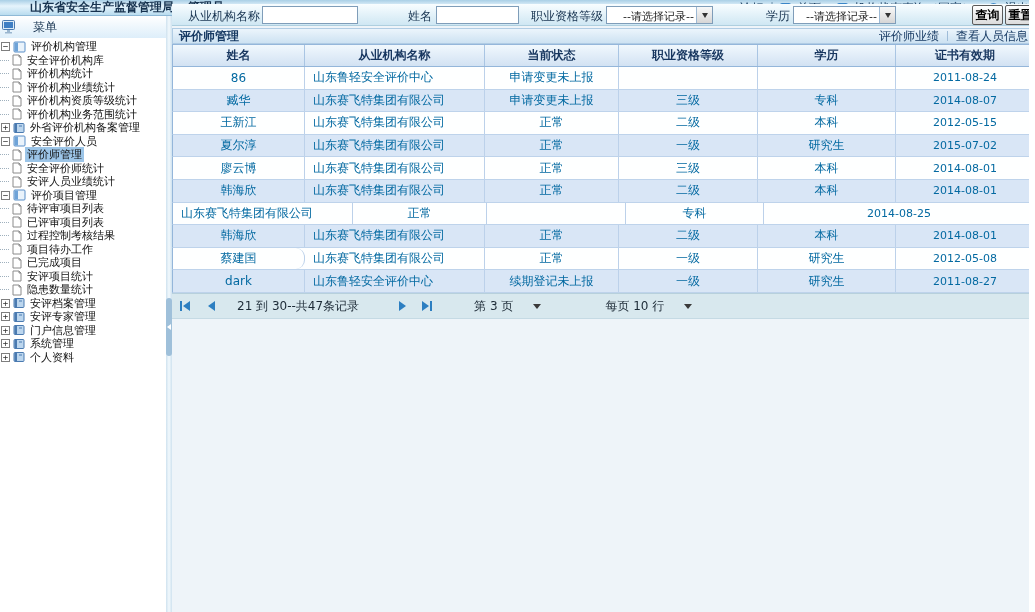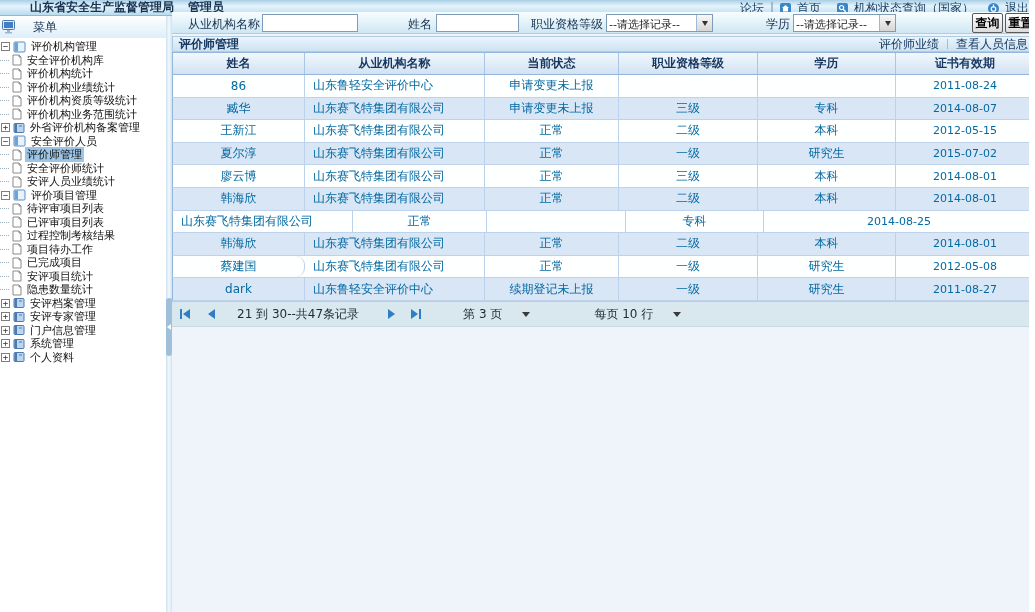--- a/index.html
+++ b/index.html
@@ -33,27 +33,27 @@
   .tlabel.sel { background:#9cc5e8; }
 
   
   .splitter { position:absolute; left:166px; top:16px; width:6px; height:596px;
     background:linear-gradient(90deg,#cfe2ef,#f2f9fd 50%,#cfe2ef); }
   .split-handle { position:absolute; left:0; top:282px; width:6px; height:58px; background:#9fc0da; border-radius:3px;
     display:flex; align-items:center; justify-content:center; cursor:pointer; }
   .split-tri { width:0; height:0; border-top:3px solid transparent; border-bottom:3px solid transparent; border-right:4px solid #ffffff; }
 
   
-  .main { position:absolute; left:172px; top:12px; width:863px; height:596px; background:#eef4f9; }
+  .main { position:absolute; left:172px; top:4px; width:863px; height:596px; background:#eef4f9; }
 
   .filterbar { position:absolute; left:0; top:0; width:863px; height:22px;
     background:linear-gradient(180deg,#f8fdff 0%,#cfe7f3 100%); border-bottom:1px solid #aecfdf; font-size:12px; color:#16324f; }
   .flabel { position:absolute; top:4px; text-align:right; white-space:nowrap; }
   .xinput { position:absolute; top:2px; height:18px; border:1px solid #7f9db9; background:#fff; font-size:12px; padding:0 2px; }
-  .xselect { position:absolute; top:2px; height:18px; background:#fff; border:1px solid #7f9db9; display:flex; cursor:pointer; }
+  .xselect { position:absolute; top:2px; height:18px; background:#fff; border:1px solid #7f9db9; display:flex; cursor:pointer;text-align:right; }
   .xsel-val { flex:1; font-size:11px; padding:2px 2px 0 2px; white-space:nowrap; overflow:hidden; color:#222; }
   .xsel-btn { width:16px; background:linear-gradient(180deg,#f8f8f8,#d6d6d6); border-left:1px solid #9db9d4;
     display:flex; align-items:center; justify-content:center; }
   .caret { width:0; height:0; border-left:3.5px solid transparent; border-right:3.5px solid transparent; border-top:5px solid #333; }
   .btn97 { position:absolute; top:1px; width:31px; height:20px; background:linear-gradient(180deg,#ffffff,#dcdcdc);
     border:1px solid #5a5a5a; border-radius:2px; font-size:12px; font-weight:bold; color:#000; cursor:pointer;
     font-family:"DejaVu Sans", sans-serif; padding:0; }
 
   .panel-header { position:absolute; left:0; top:24px; width:863px; height:16px;
     background:linear-gradient(180deg,#ecf5fc,#cde2f2); border:1px solid #b0cce4;
@@ -78,21 +78,21 @@
   .gr-cell.c-left { justify-content:flex-start; padding-left:8px; }
   .gr-cell.c-date { font-size:11px; }
 
   .pager { position:absolute; left:0; top:289px; width:863px; height:26px; background:#d8e8ee;
     border-top:1px solid #b7d0dc; border-bottom:1px solid #c5dae4; display:flex; align-items:center;
     font-size:12px; color:#1c2a36; }
   .pg-btn { display:inline-flex; align-items:center; gap:1px; cursor:pointer; }
   .tri-l { width:0; height:0; border-top:5px solid transparent; border-bottom:5px solid transparent; border-right:7px solid #2d7fc1; }
   .tri-r { width:0; height:0; border-top:5px solid transparent; border-bottom:5px solid transparent; border-left:7px solid #2d7fc1; }
   .pg-bar { width:2px; height:10px; background:#2d7fc1; }
-  .pg-text { margin:0 5px 0 22px; white-space:nowrap; }
+  .pg-text { margin:0 16px 0 22px; white-space:nowrap; }
   .pg-drop { display:inline-flex; align-items:center; gap:20px; cursor:pointer; white-space:nowrap; }
   .pg-caret { width:0; height:0; border-left:4px solid transparent; border-right:4px solid transparent; border-top:5px solid #3a3a3a; }
   .ml8{margin-left:8px;} .ml18{margin-left:18px;} .ml24{margin-left:24px;} .ml16{margin-left:16px;}
   .ml42{margin-left:42px;} .ml64{margin-left:64px;}
 </style>
 </head>
 <body>
 
 <div class="screen">
 

